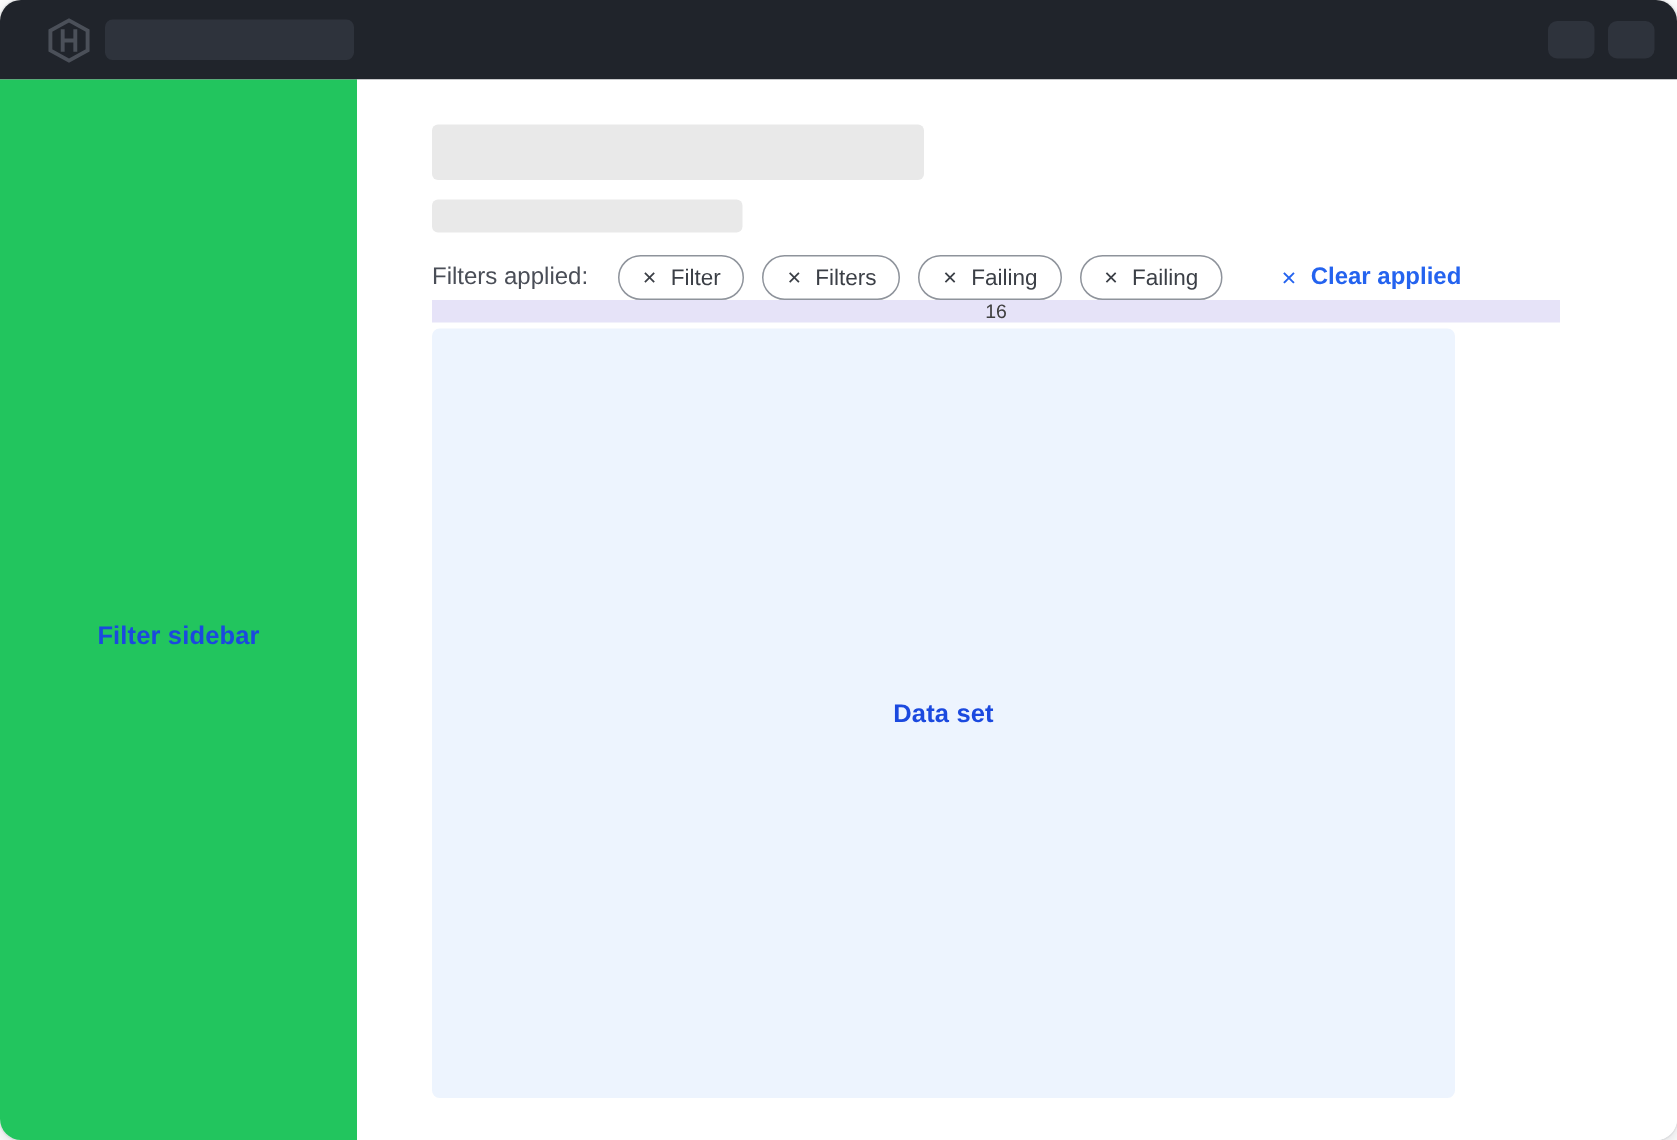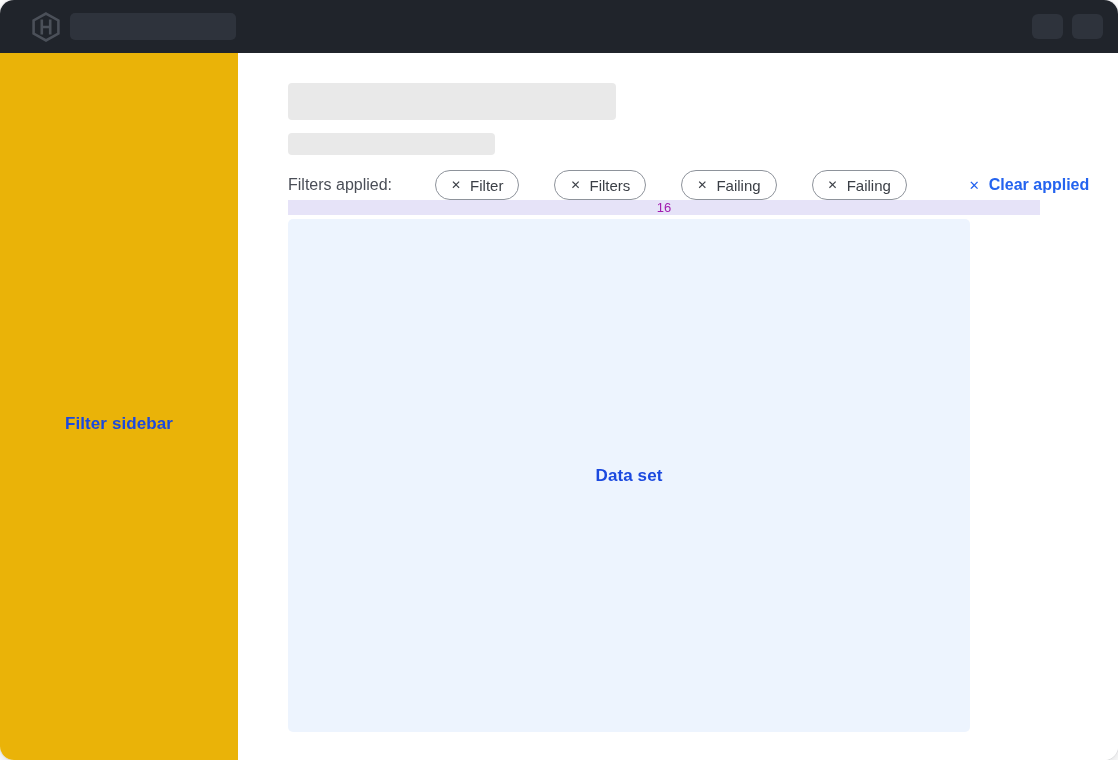--- a/index.html
+++ b/index.html
@@ -22,56 +22,56 @@
   .logo{ width:28px; height:30px; display:block; flex:0 0 auto; }
   .searchbox{
     width:166px; height:27px; margin-left:10px;
     background:#2e333c; border-radius:5px; cursor:text;
   }
   .topbar-right{ margin-left:auto; display:flex; gap:9px; }
   .tb-btn{ width:31px; height:25px; background:#2e333c; border-radius:6px; cursor:pointer; }
   
   .sidebar{
     position:absolute; top:53px; left:0; bottom:0; width:238px;
-    background:#eab308; display:flex; align-items:center; justify-content:center;
+    background:#22c55e; display:flex; align-items:center; justify-content:center;
     padding-top:34px;
   }
   .sidebar-label{ color:#1b49df; font-weight:700; font-size:17px; letter-spacing:.1px; }
   
   .main{
     position:absolute; top:53px; left:238px; right:0; bottom:0;
     background:#ffffff; padding:30px 0 0 50px;
   }
   .ph{ background:#e9e9e9; border-radius:4px; }
   .ph1{ width:328px; height:37px; }
   .ph2{ width:207px; height:22px; margin-top:13px; }
   .filters-row{
     margin-top:15px; width:752px; height:30px;
-    display:flex; align-items:center;gap:23px;
+    display:flex; align-items:center;
   }
   .filters-label{ font-size:16px; color:#4a4e57; margin-right:20px; white-space:nowrap; }
   .chip{
     display:inline-flex; align-items:center; gap:9px;
     height:30px; padding:0 15px; margin-right:12px;
     background:#ffffff; border:1px solid #8e939b; border-radius:15px;
     font-family:inherit; font-size:15px; color:#3b3f46; cursor:pointer;
     white-space:nowrap;
   }
   .chip-x{ font-size:12px; color:#3b3f46; line-height:1; }
   .clear-link{
     display:inline-flex; align-items:center; gap:9px; margin-left:27px;
     color:#2463ef; font-size:16px; font-weight:600; text-decoration:none;
     cursor:pointer; white-space:nowrap;
   }
   .clear-x{ font-size:13px; line-height:1; }
   .count-bar{
     width:752px; height:15px; background:#e6e3f8;
     display:flex; align-items:center; justify-content:center;
   }
-  .count-value{ font-size:13px; line-height:15px; color:#a21caf; }
+  .count-value{ font-size:13px; line-height:15px; color:#404040; }
   .dataset{
     width:682px; height:513px; margin-top:4px;
     background:#edf4fe; border-radius:5px;
     display:flex; align-items:center; justify-content:center;
   }
   .dataset-label{ color:#1b49df; font-weight:700; font-size:17px; letter-spacing:.1px; }
 </style>
 </head>
 <body>
 

